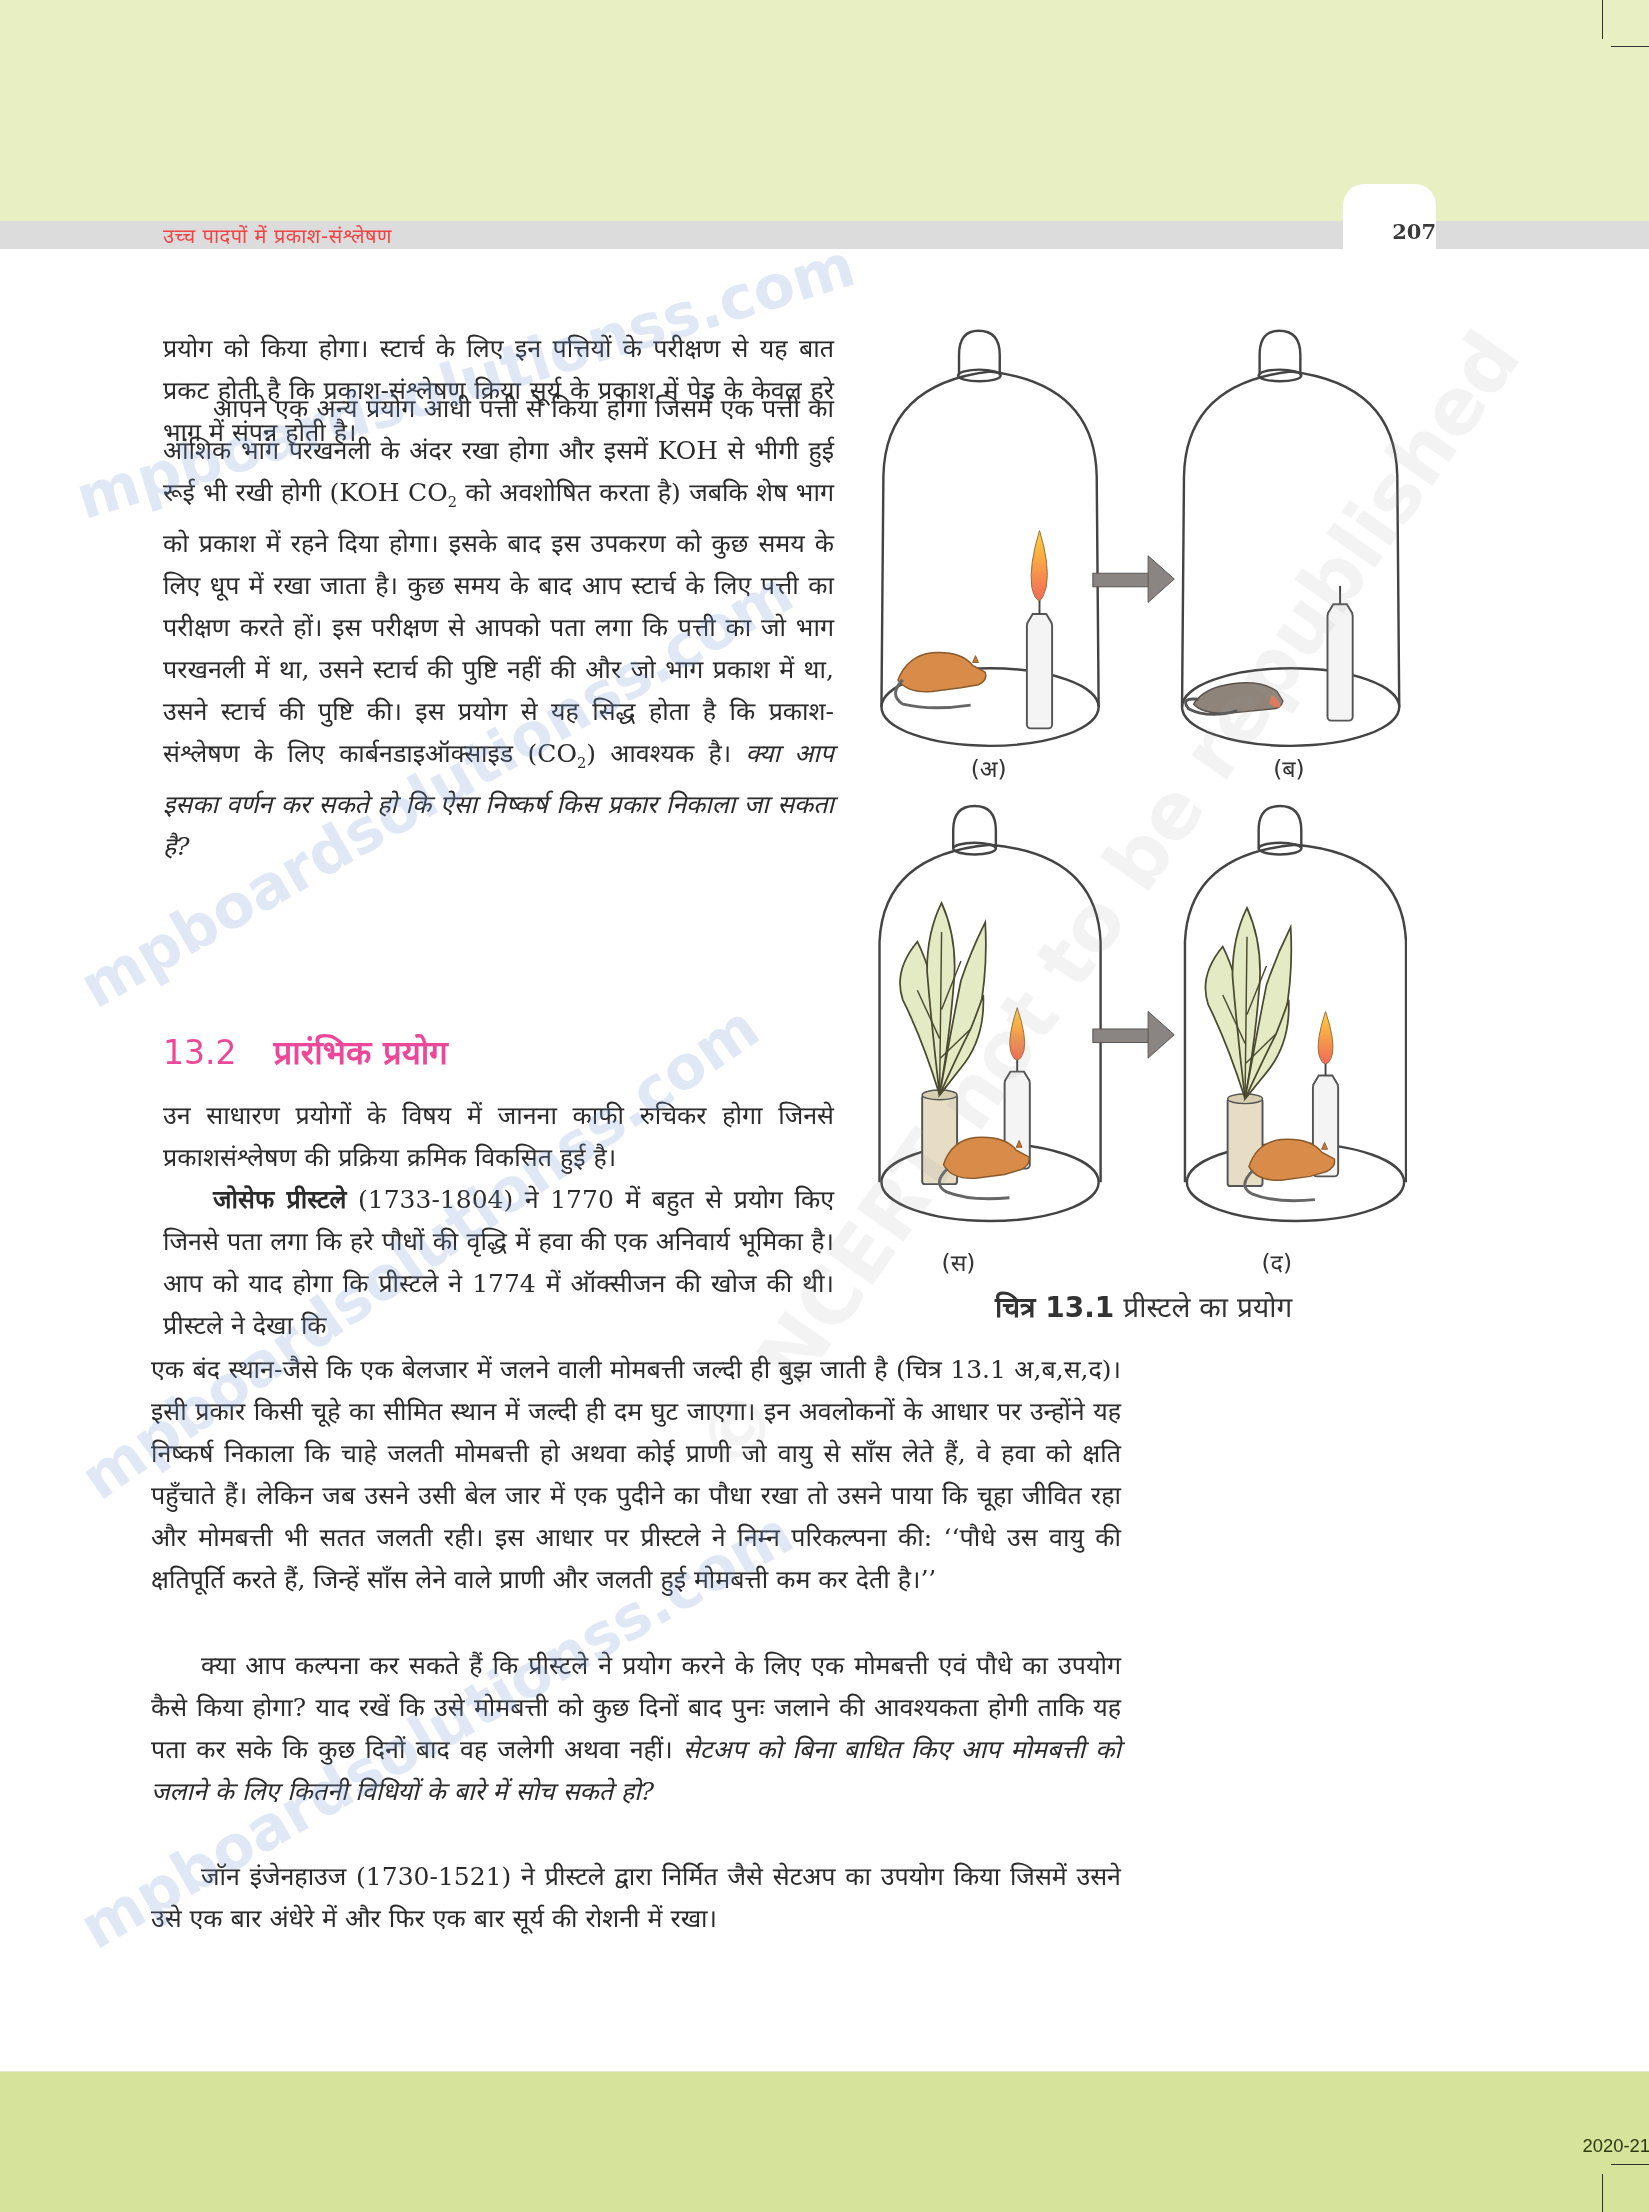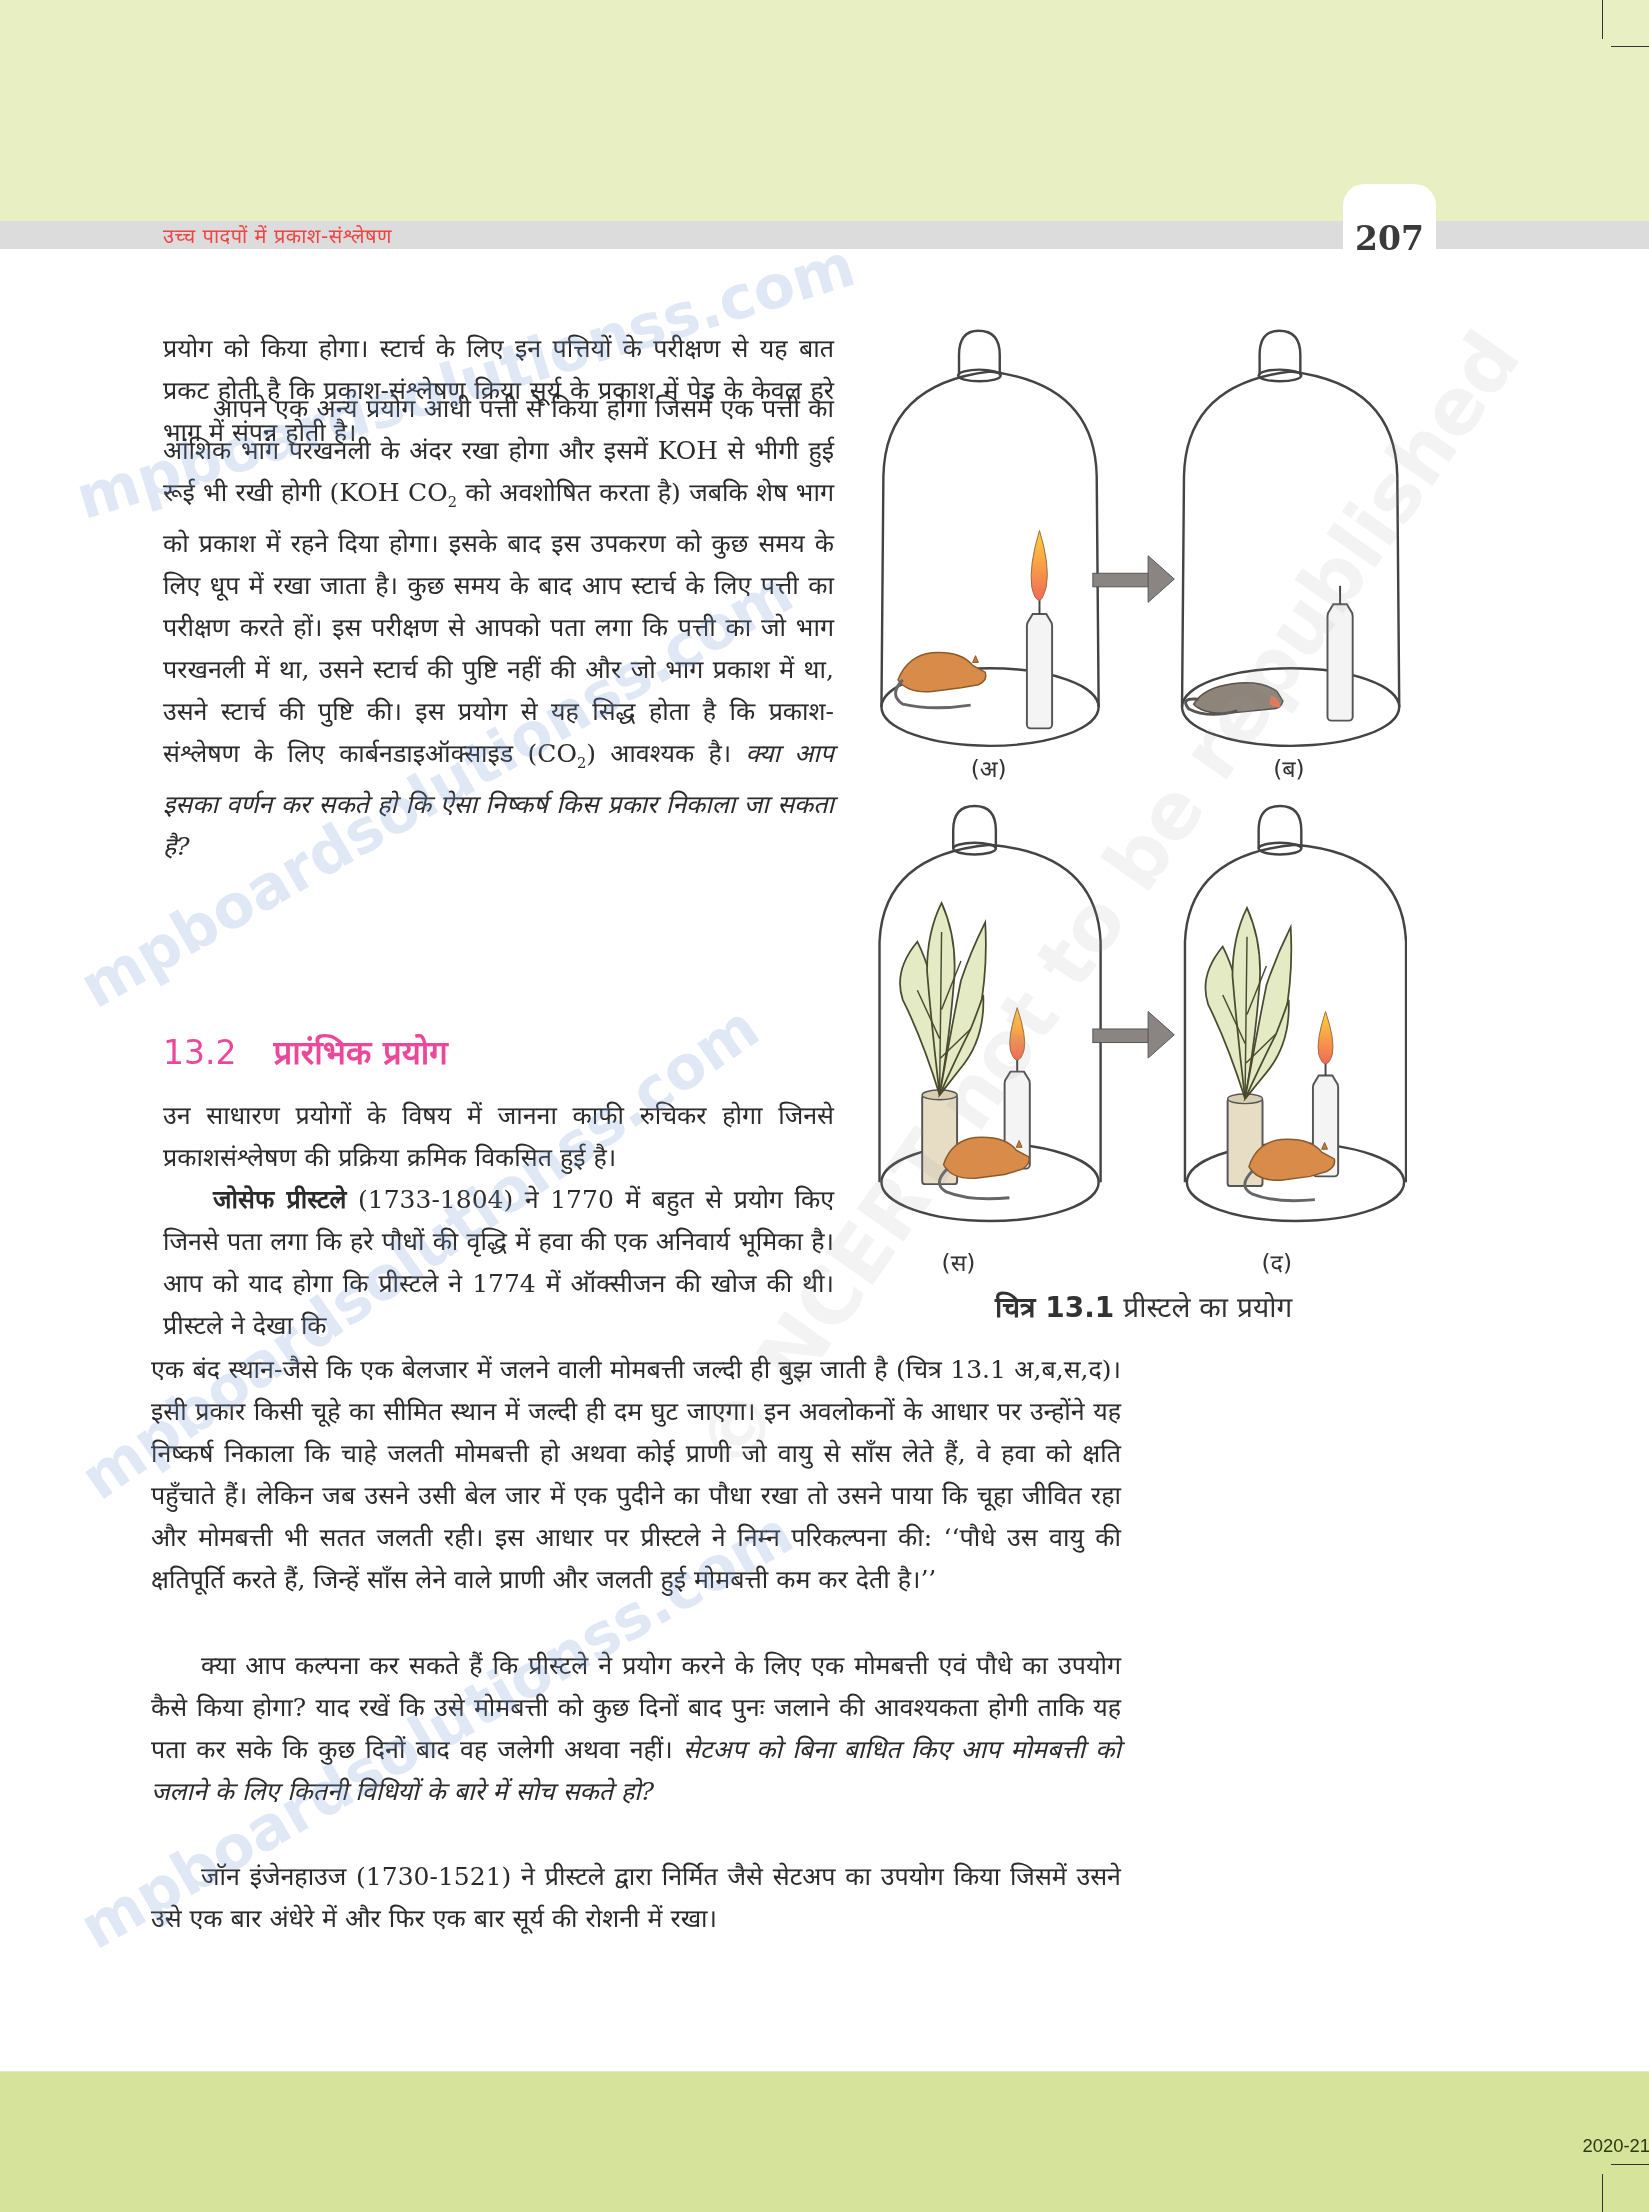--- a/index.html
+++ b/index.html
@@ -21,22 +21,22 @@
   .running-head {
     position: absolute; left: 163px; top: 222px; font-size: 20px;
     font-family: "DejaVu Sans", "Liberation Sans", sans-serif; color: #ef4444;
     letter-spacing: 0.5px;
   }
   .page-tab {
     position: absolute; left: 1343px; top: 184px; width: 93px; height: 68px;
     background: #fff; border-radius: 21.3px 21.3px 0 0;
   }
   .page-number {
-    position: absolute; left: 1343px; top: 219px; width: 93px; text-align: center;
-    font-size: 33px; font-weight: bold; color: #3a3a3a;
+    position: absolute; left: 1343px; top: 219px; width: 93px; text-align: right;
+    font-size: 21px; font-weight: bold; color: #3a3a3a;
     font-family: "DejaVu Serif", "Liberation Serif", serif;
   }
   .body-text {
     position: absolute; font-size: 25px; line-height: 42px; text-align: justify;
     text-align-last: left; color: #2b2b2b;
   }
   .narrow { left: 163px; width: 671px; }
   .wide { left: 151px; width: 970px; }
   .indent { text-indent: 50px; }
   .it { font-style: italic; }

